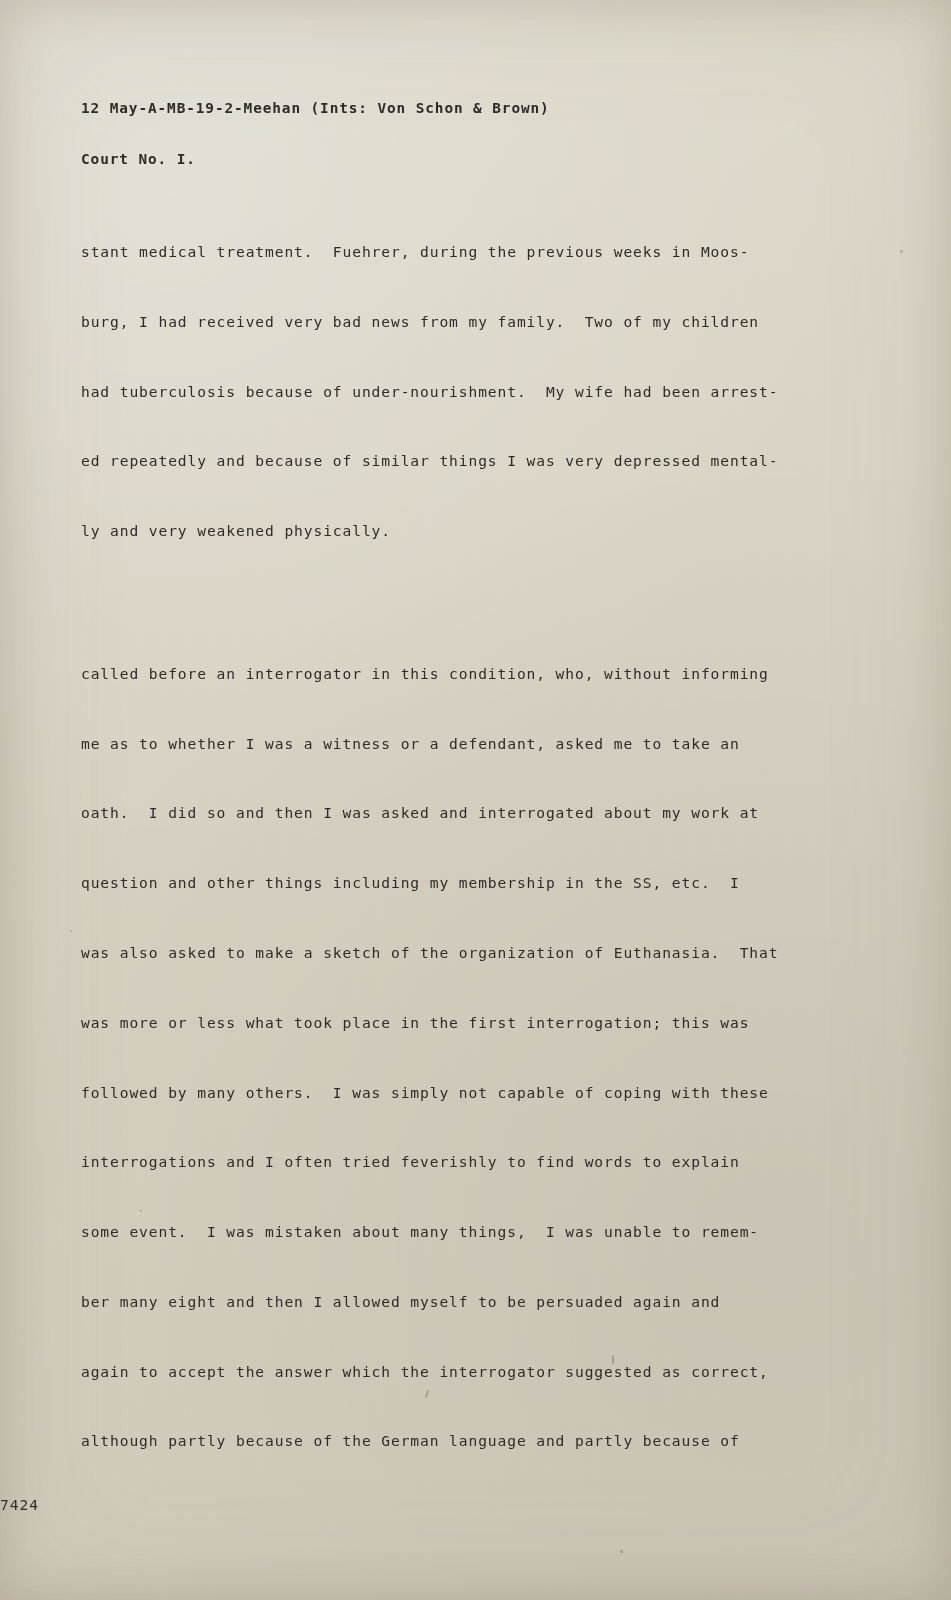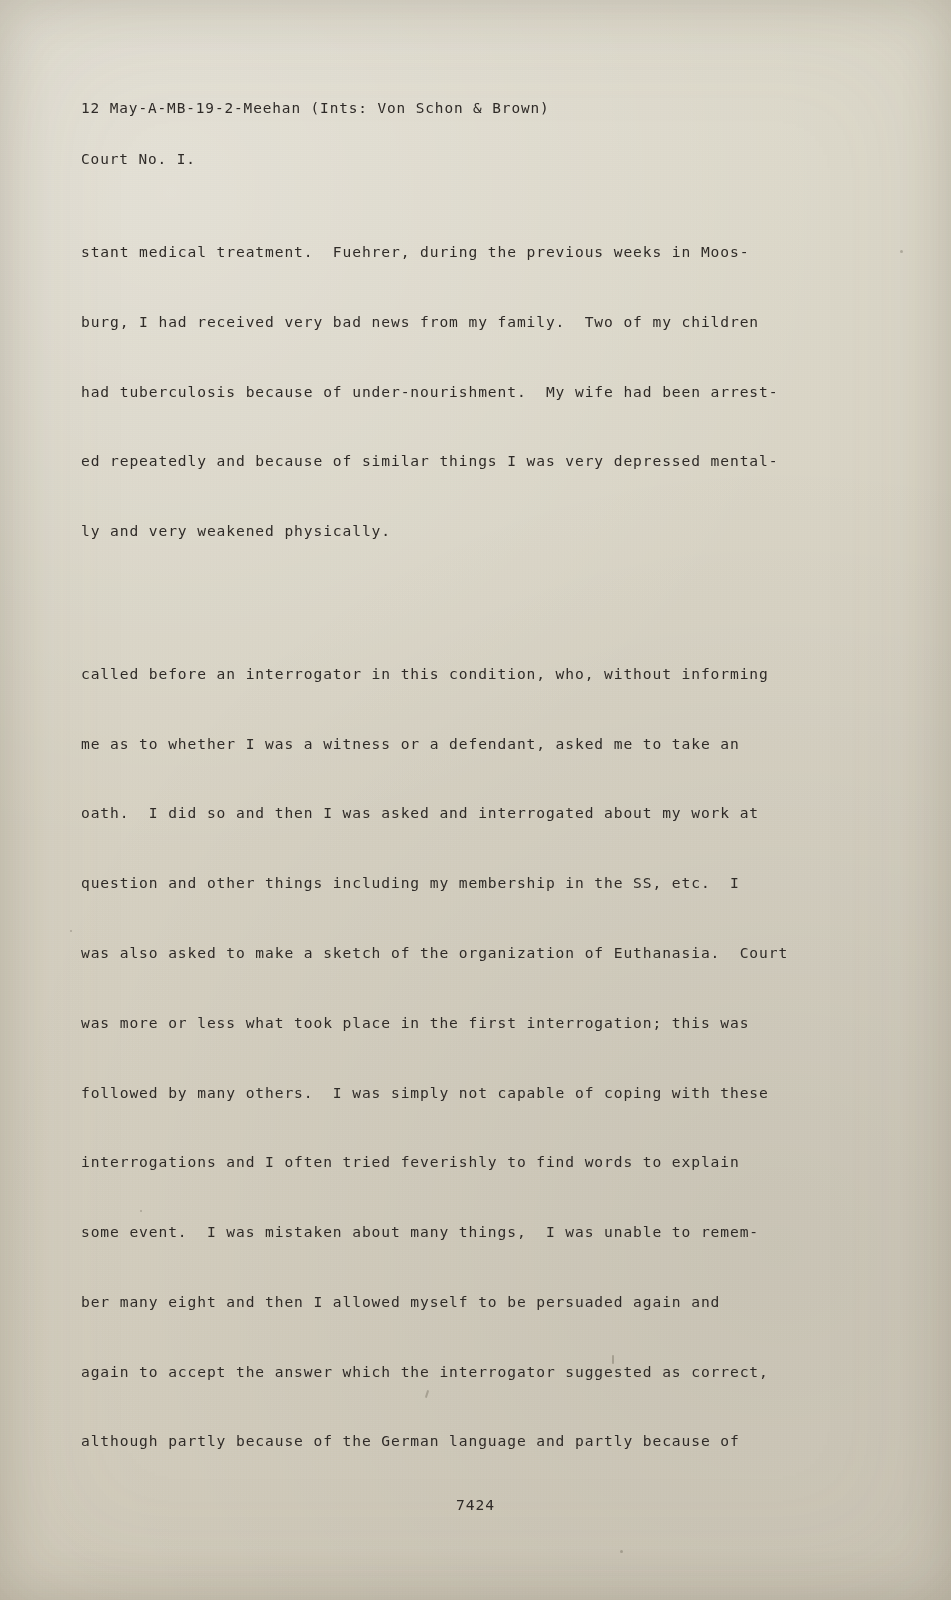--- a/index.html
+++ b/index.html
@@ -42,20 +42,21 @@
     color: #2f2b28;
     font-size: 14.6px;
     letter-spacing: 0.9px;
     line-height: 1;
     white-space: pre;
   }
   .header {
     position: absolute;
     left: 81px;
     top: 72px;
+    font-weight: bold;
   }
   .header .line {
     margin-bottom: 7px;
     font-size: 14.4px;
   }
   .body-block {
     position: absolute;
     left: 81px;
     top: 172px;
     width: 790px;
@@ -65,21 +66,20 @@
     font-size: 14.6px;
   }
   .indent {
     padding-left: 100px;
   }
   .page-number {
     position: absolute;
     left: 0;
     right: 0;
     top: 1498px;
-    text-align: center;
     font-size: 14.6px;
     letter-spacing: 1px;
     color: #2f2b28;
   }
   .speck {
     position: absolute;
     background: rgba(70,60,45,0.28);
     border-radius: 50%;
     pointer-events: none;
   }
@@ -104,21 +104,21 @@
       <div class="line">had tuberculosis because of under-nourishment.  My wife had been arrest-</div>
       <div class="line">ed repeatedly and because of similar things I was very depressed mental-</div>
       <div class="line">ly and very weakened physically.</div>
     </div>
 
     <div>
       <div class="line">called before an interrogator in this condition, who, without informing</div>
       <div class="line">me as to whether I was a witness or a defendant, asked me to take an</div>
       <div class="line">oath.  I did so and then I was asked and interrogated about my work at</div>
       <div class="line">question and other things including my membership in the SS, etc.  I</div>
-      <div class="line">was also asked to make a sketch of the organization of Euthanasia.  Court</div>
+      <div class="line">was also asked to make a sketch of the organization of Euthanasia.  That</div>
       <div class="line">was more or less what took place in the first interrogation; this was</div>
       <div class="line">followed by many others.  I was simply not capable of coping with these</div>
       <div class="line">interrogations and I often tried feverishly to find words to explain</div>
       <div class="line">some event.  I was mistaken about many things,  I was unable to remem-</div>
       <div class="line">ber many eight and then I allowed myself to be persuaded again and</div>
       <div class="line">again to accept the answer which the interrogator suggested as correct,</div>
       <div class="line">although partly because of the German language and partly because of</div>
       
       
       

